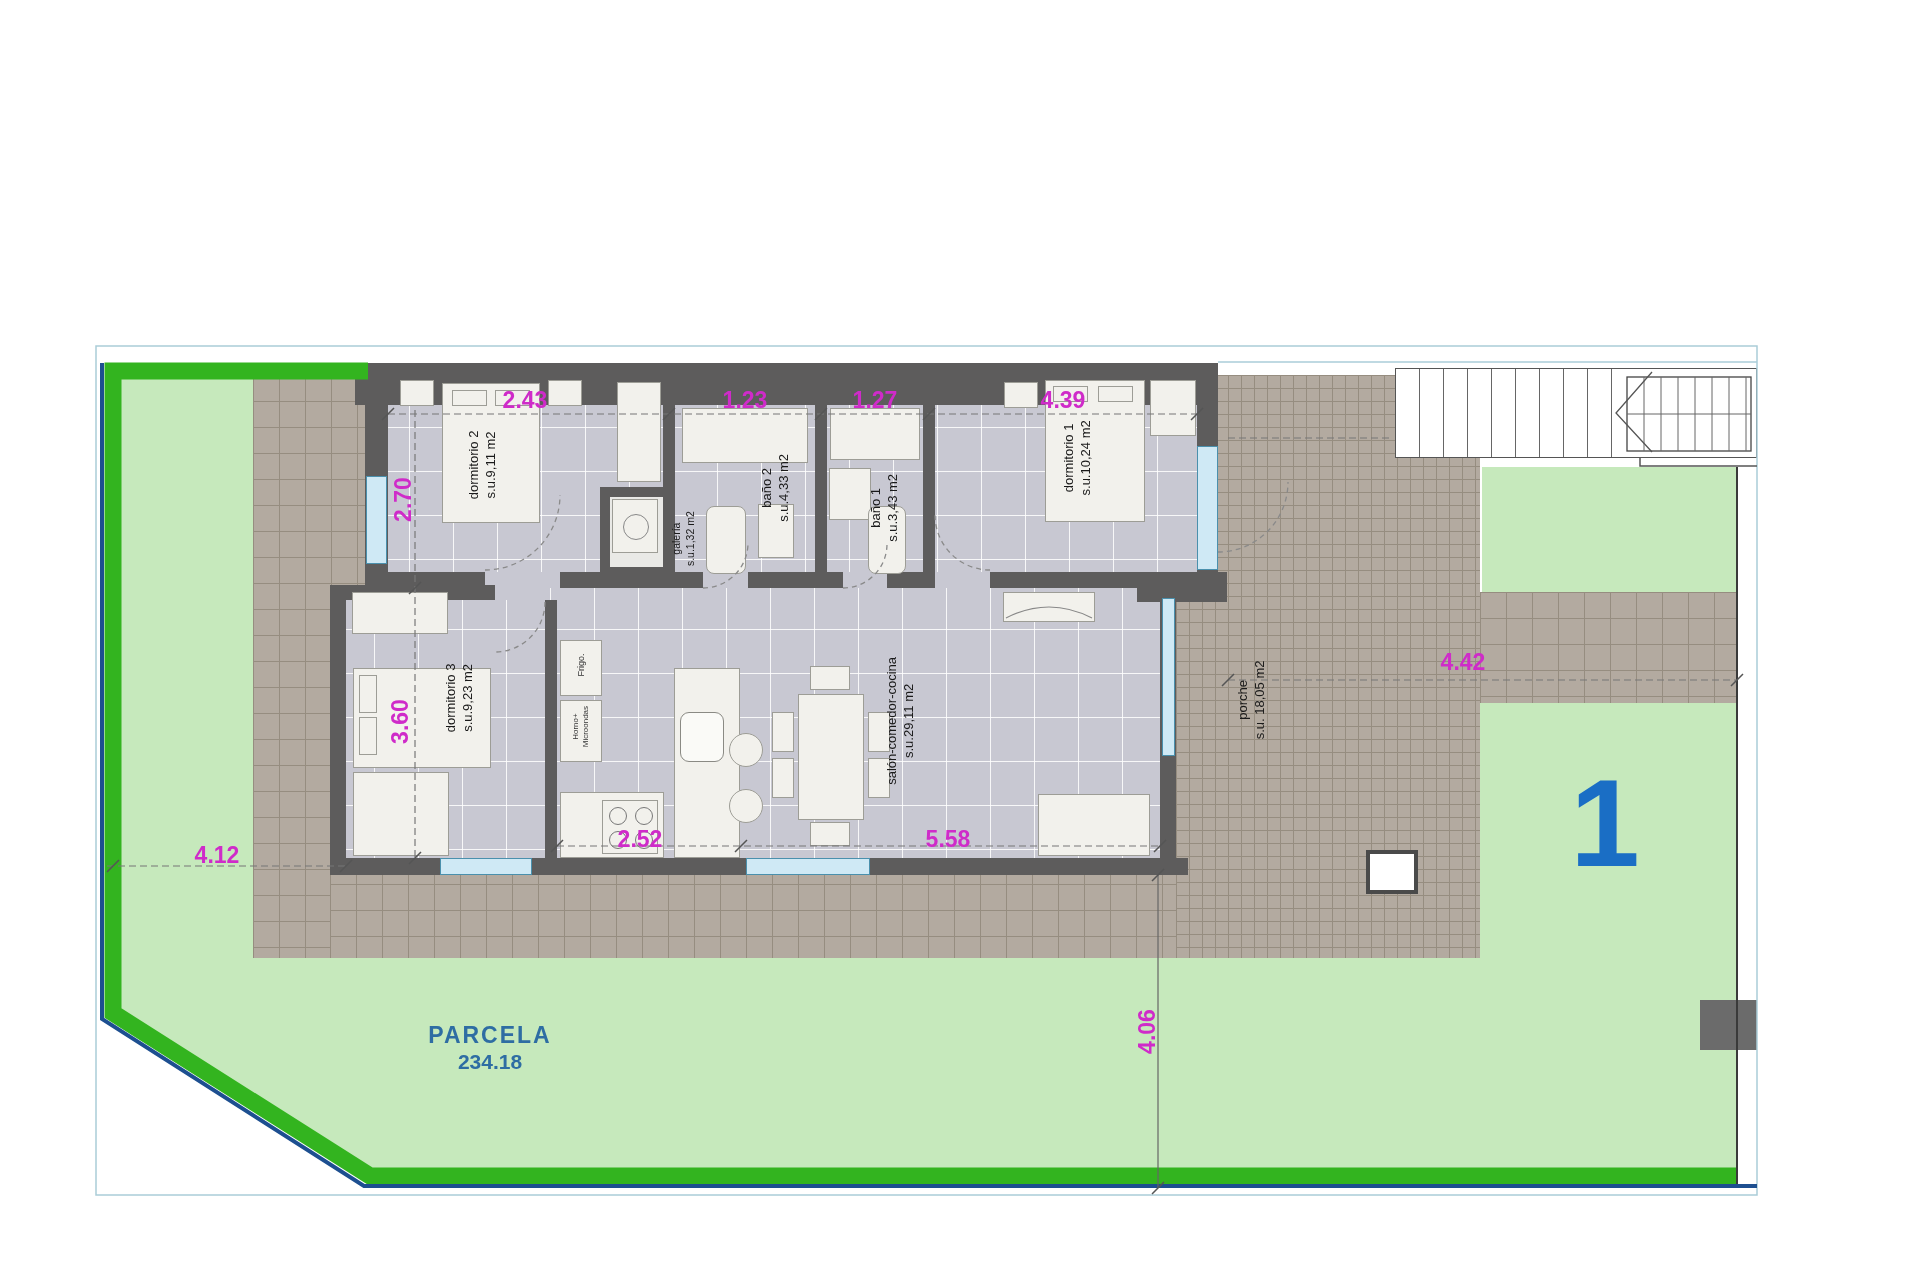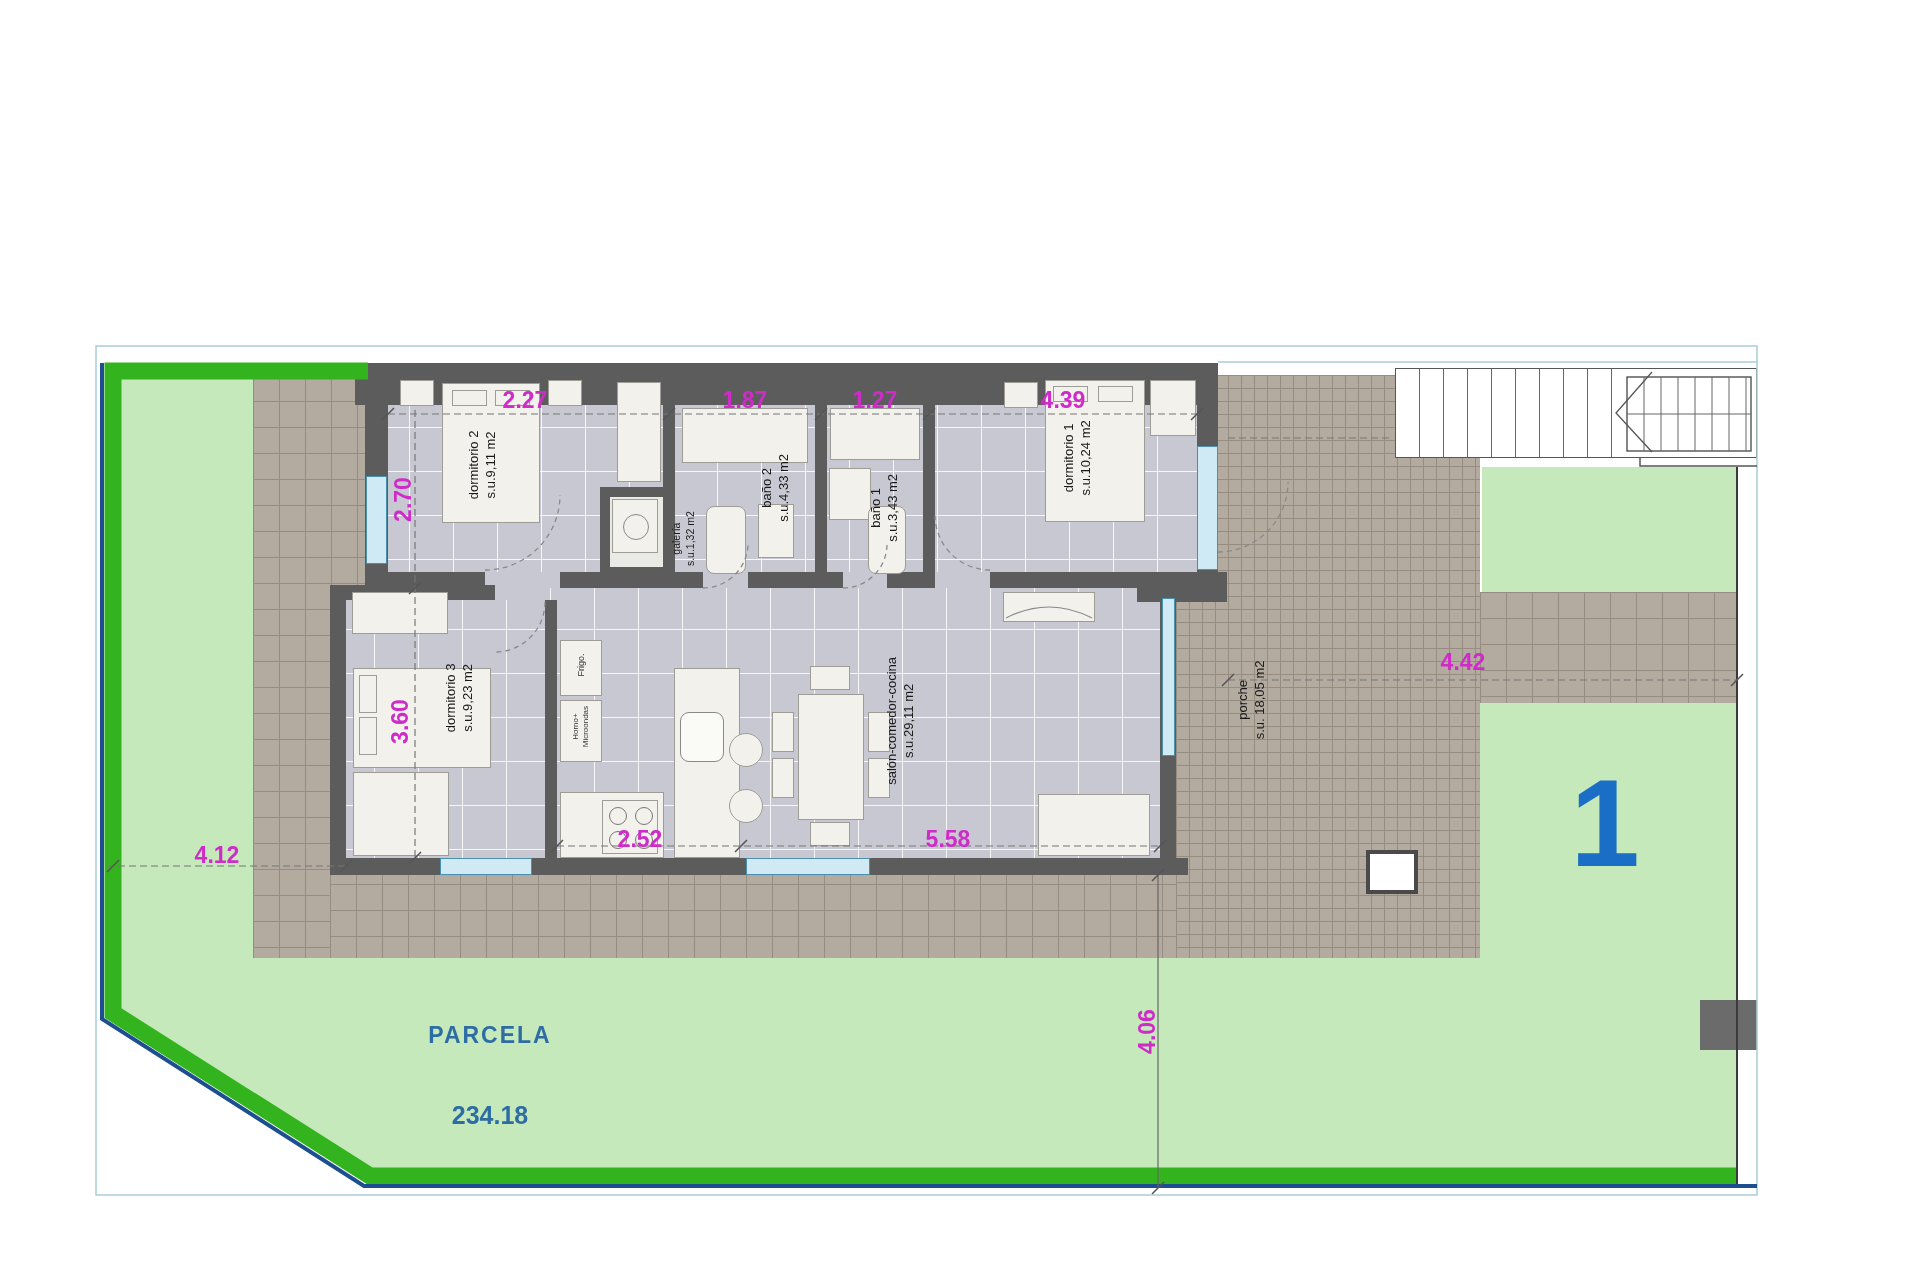--- a/index.html
+++ b/index.html
@@ -163,22 +163,22 @@
              M1222,686 L1234,674 M1731,686 L1743,674" stroke="#555" stroke-width="1.5"></path>
     <path d="M485,570 A75,75 0 0 0 560,495
              M703,588 A45,45 0 0 0 748,543
              M843,588 A44,44 0 0 0 887,544
              M990,570 A55,55 0 0 1 935,515
              M545,602 A50,50 0 0 1 495,652
              M1218,552 A70,70 0 0 0 1288,482" fill="none" stroke="#8a8a8a" stroke-width="1.3" stroke-dasharray="5 4"></path>
     <path d="M1006,618 Q1049,596 1092,618" fill="none" stroke="#888" stroke-width="1.2"></path>
   </svg>
 
-  <div class="abs dim" style="left:485px;top:387px;width:80px;">2.27</div>
-  <div class="abs dim" style="left:705px;top:387px;width:80px;">1.87</div>
+  <div class="abs dim" style="left:485px;top:387px;width:80px;">2.43</div>
+  <div class="abs dim" style="left:705px;top:387px;width:80px;">1.23</div>
   <div class="abs dim" style="left:835px;top:387px;width:80px;">1.27</div>
   <div class="abs dim" style="left:1023px;top:387px;width:80px;">4.39</div>
   <div class="abs dim dimv" style="left:368px;top:486px;width:70px;">2.70</div>
   <div class="abs dim dimv" style="left:365px;top:708px;width:70px;">3.60</div>
   <div class="abs dim" style="left:600px;top:826px;width:80px;">2.52</div>
   <div class="abs dim" style="left:908px;top:826px;width:80px;text-align:center;">5.58</div>
   <div class="abs dim" style="left:177px;top:842px;width:80px;">4.12</div>
   <div class="abs dim dimv" style="left:1112px;top:1018px;width:70px;">4.06</div>
   <div class="abs dim" style="left:1423px;top:649px;width:80px;">4.42</div>
 
@@ -213,17 +213,17 @@
   <div class="abs rlabel" style="left:1172px;top:683px;width:160px;">
     <div>porche</div>
     <div>s.u. 18,05 m2</div>
   </div>
 
   <div class="abs klabel" style="left:551px;top:660px;width:60px;font-size:9px;">Frigo.</div>
   <div class="abs klabel" style="left:546px;top:717px;width:70px;font-size:8px;line-height:1.2;">Horno+
 Microondas</div>
 
   <div class="abs lbl-layer" style="left:400px;top:1022px;width:180px;text-align:center;color:#2e6da3;font-weight:bold;font-size:23px;letter-spacing:2px;position:absolute;">PARCELA</div>
-  <div class="abs lbl-layer" style="left:400px;top:1101px;width:180px;text-align:center;color:#2e6da3;font-weight:bold;font-size:25px;position:absolute;">234.18</div>
+  <div class="abs lbl-layer" style="left:400px;top:1050px;width:180px;text-align:center;color:#2e6da3;font-weight:bold;font-size:21px;position:absolute;">234.18</div>
 
   <div class="abs lbl-layer" style="left:1540px;top:760px;width:130px;text-align:center;color:#1a6ec5;font-weight:bold;font-size:125px;line-height:1;position:absolute;">1</div>
 
 </div>
 
 </body></html>

